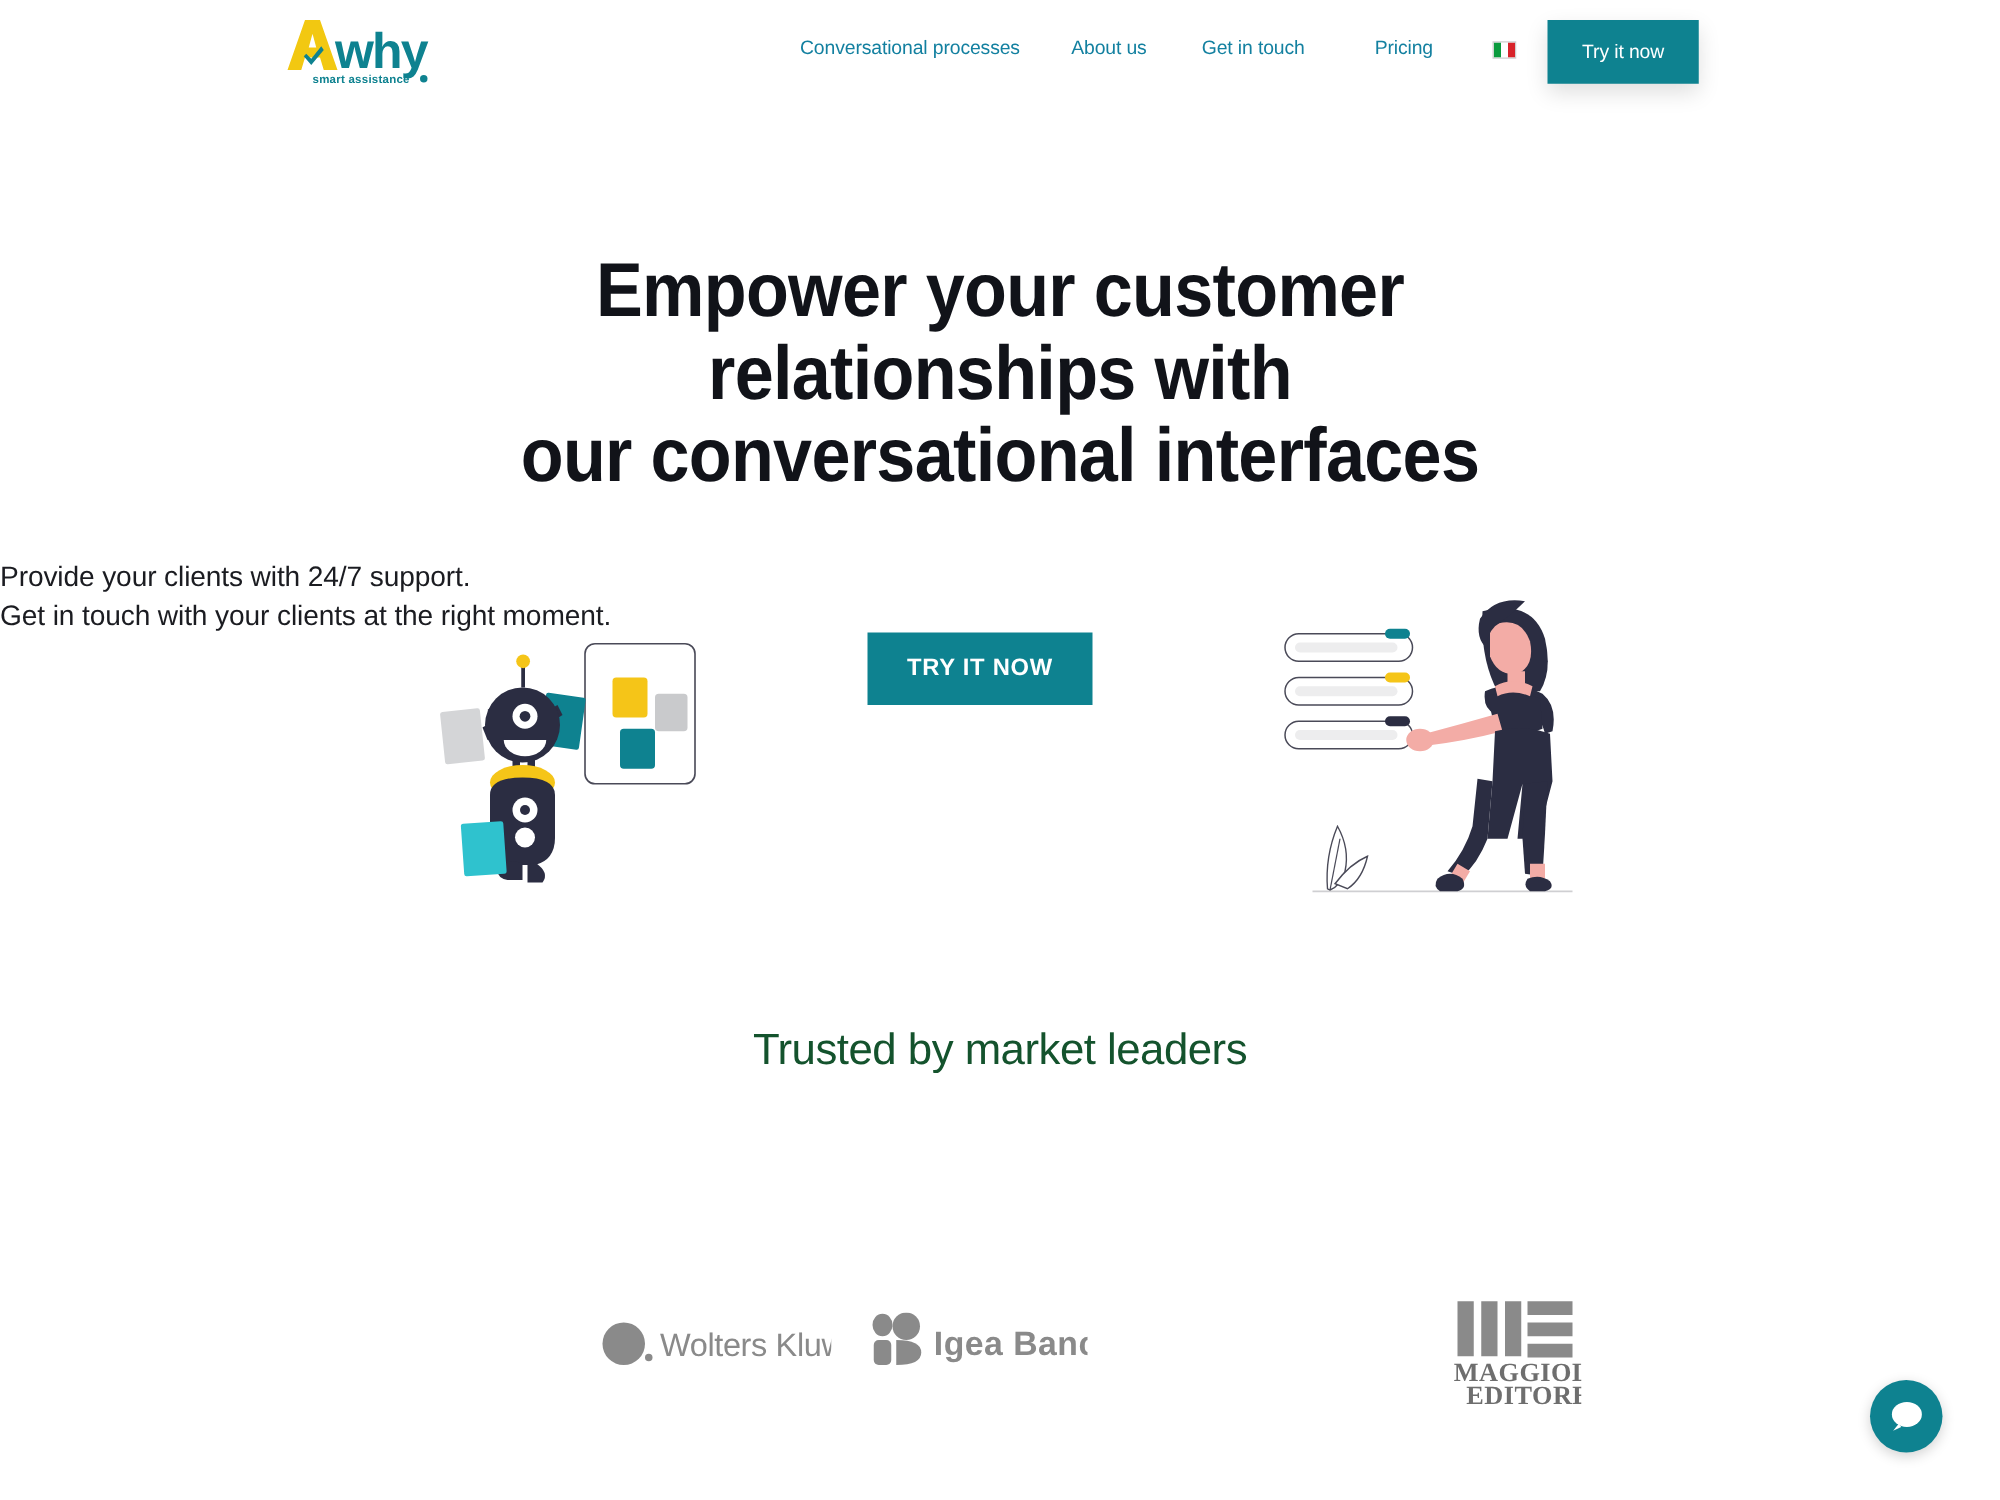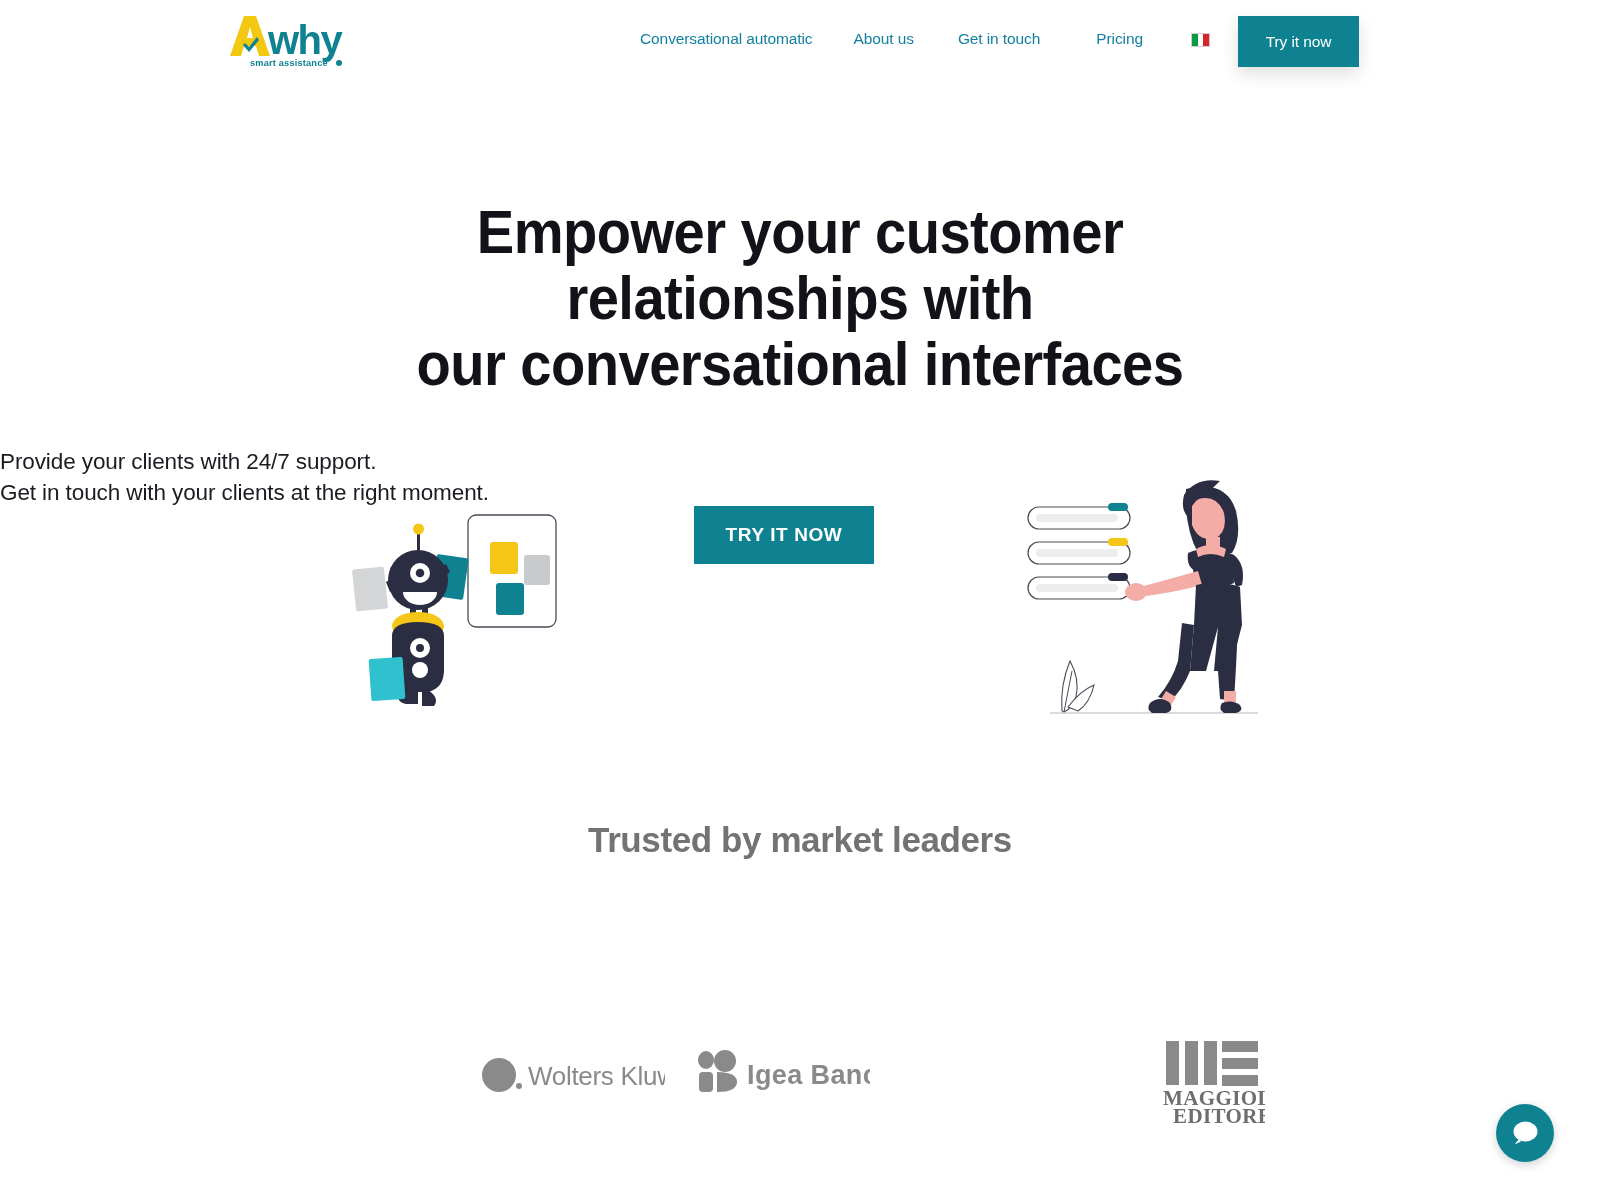--- a/index.html
+++ b/index.html
@@ -150,22 +150,22 @@
   }
 
   
   .trusted-title {
     position: absolute;
     top: 820px;
     left: 0;
     width: 1600px;
     text-align: center;
     font-size: 35px;
-    font-weight: bold;
-    color: #737373;
+    font-weight: normal;
+    color: #14532d;
     font-family: "Liberation Sans", sans-serif;
     letter-spacing: -0.4px;
   }
 
   .logos-row {
     position: absolute;
     top: 1028px;
     left: 245px;
     width: 1110px;
     height: 95px;
@@ -211,21 +211,21 @@
       <path d="M19 31 L23 35 L31 25 L33 28 L23 40 L17 33 Z" fill="#0E8290"></path>
 
       <text x="42" y="42" font-family="Liberation Sans, sans-serif" font-size="40" font-weight="bold" fill="#0E8290" letter-spacing="-1.5">why</text>
 
       <text x="24" y="54" font-family="Liberation Sans, sans-serif" font-size="9.2" font-weight="bold" fill="#0E8290" letter-spacing="0.2">smart assistance</text>
       <circle cx="113" cy="51" r="3" fill="#0E8290"></circle>
     </svg>
   </a>
 
   <nav class="nav">
-    <a class="nav-link nav-gap-1" href="#">Conversational automatic</a>
+    <a class="nav-link nav-gap-1" href="#">Conversational processes</a>
     <a class="nav-link nav-gap-2" href="#">About us</a>
     <a class="nav-link nav-gap-3" href="#">Get in touch</a>
     <a class="nav-link nav-gap-4" href="#">Pricing</a>
     <span class="flag"></span>
   </nav>
 
   <button class="btn-try-header">Try it now</button>
 </div>
 
 <div class="hero">

